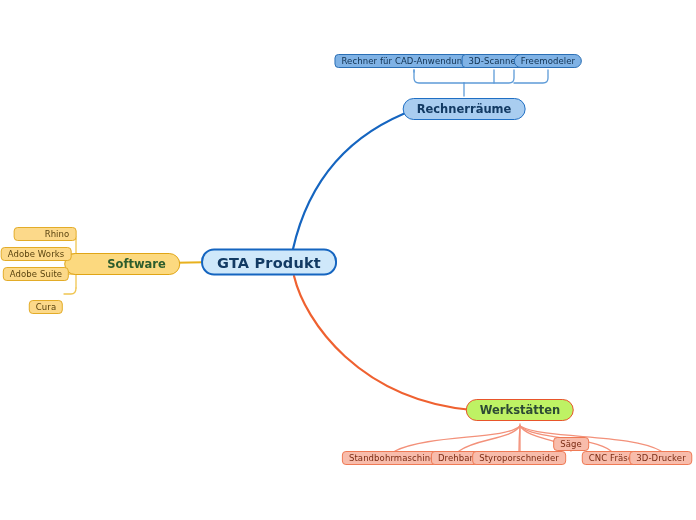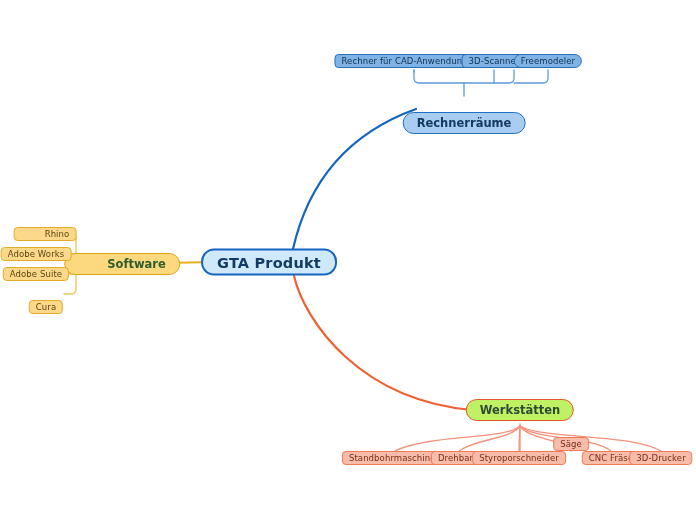--- a/index.html
+++ b/index.html
@@ -137,21 +137,21 @@
       <path d="M 520 426 C 530 440, 560 438, 571 451"></path>
       <path d="M 520 426 C 535 440, 592 436, 611 451"></path>
       <path d="M 520 426 C 545 440, 630 433, 661 451"></path>
     </g>
   </svg>
 
   <div class="node node-root" style="left:269px; top:262px;text-align:right;">
     <span>GTA Produkt</span>
   </div>
 
-  <div class="node node-branch blue" style="left:464px; top:123px;text-align:right;">
+  <div class="node node-branch blue" style="left:464px; top:109px;text-align:right;">
     <span>Rechnerräume</span>
   </div>
 
   <div class="node node-leaf blue" style="left:410px; top:61px;">
     <span>Rechner für CAD-Anwendungen</span>
   </div>
   <div class="node node-leaf blue" style="left:494px; top:61px;">
     <span>3D-Scanner</span>
   </div>
   <div class="node node-leaf blue" style="left:548px; top:61px;border-radius:7px;">

